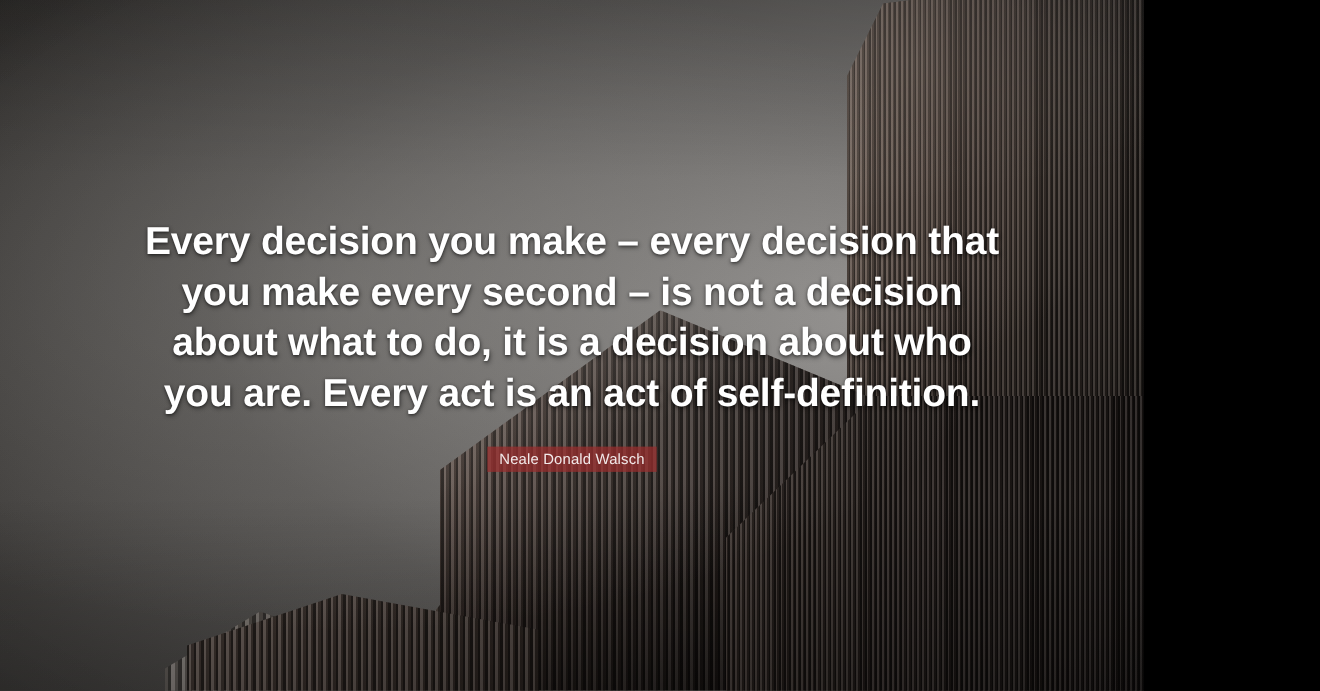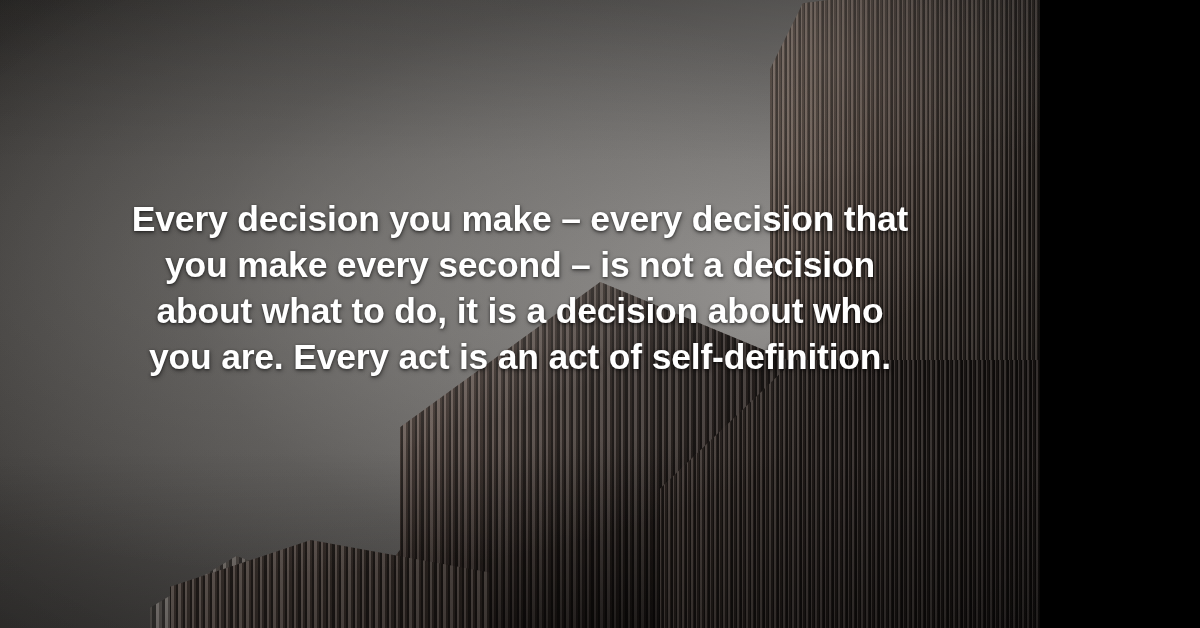--- a/index.html
+++ b/index.html
@@ -280,15 +280,18 @@
   <div class="bldg stripes-fine" id="tower-fore"></div>
 
   <div class="haze"></div>
   <div class="sky-vignette"></div>
 
   <div class="quote">Every decision you make – every decision that
 you make every second – is not a decision
 about what to do, it is a decision about who
 you are. Every act is an act of self-definition.</div>
 
+  <div class="author-wrap">
+    <span class="author">Neale Donald Walsch</span>
+  </div>
 
 
 </div>
 
 </body></html>

